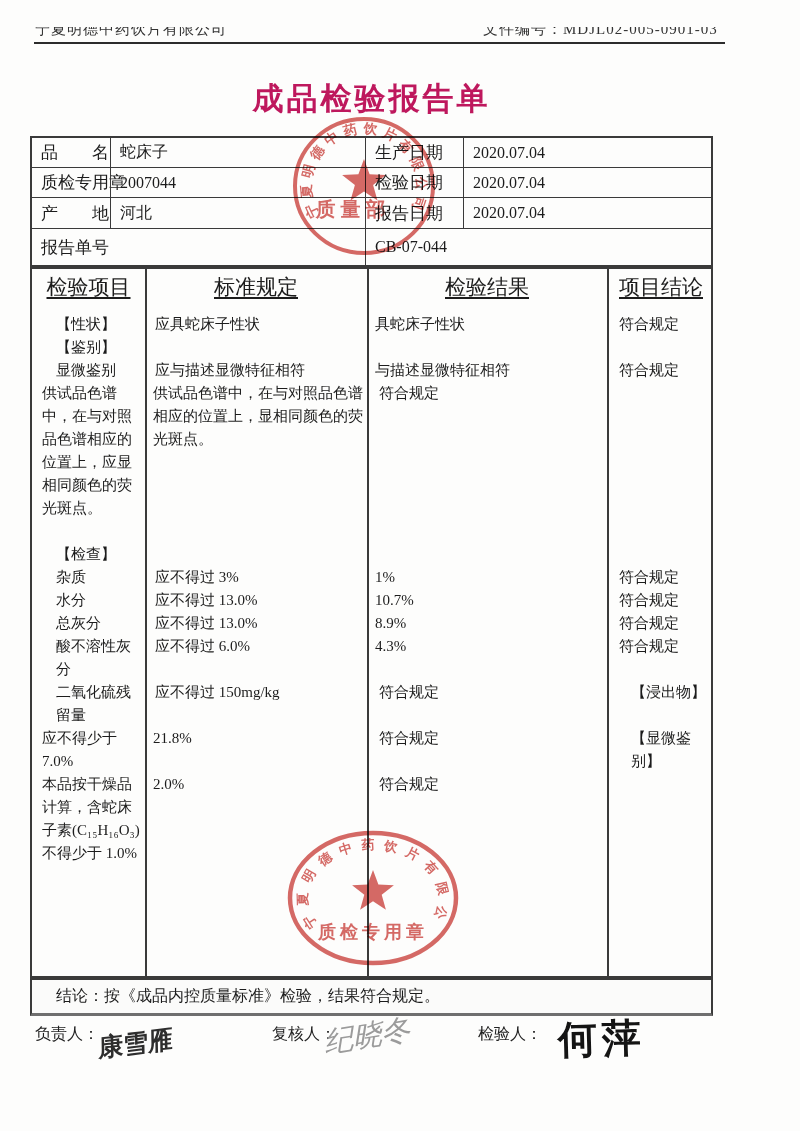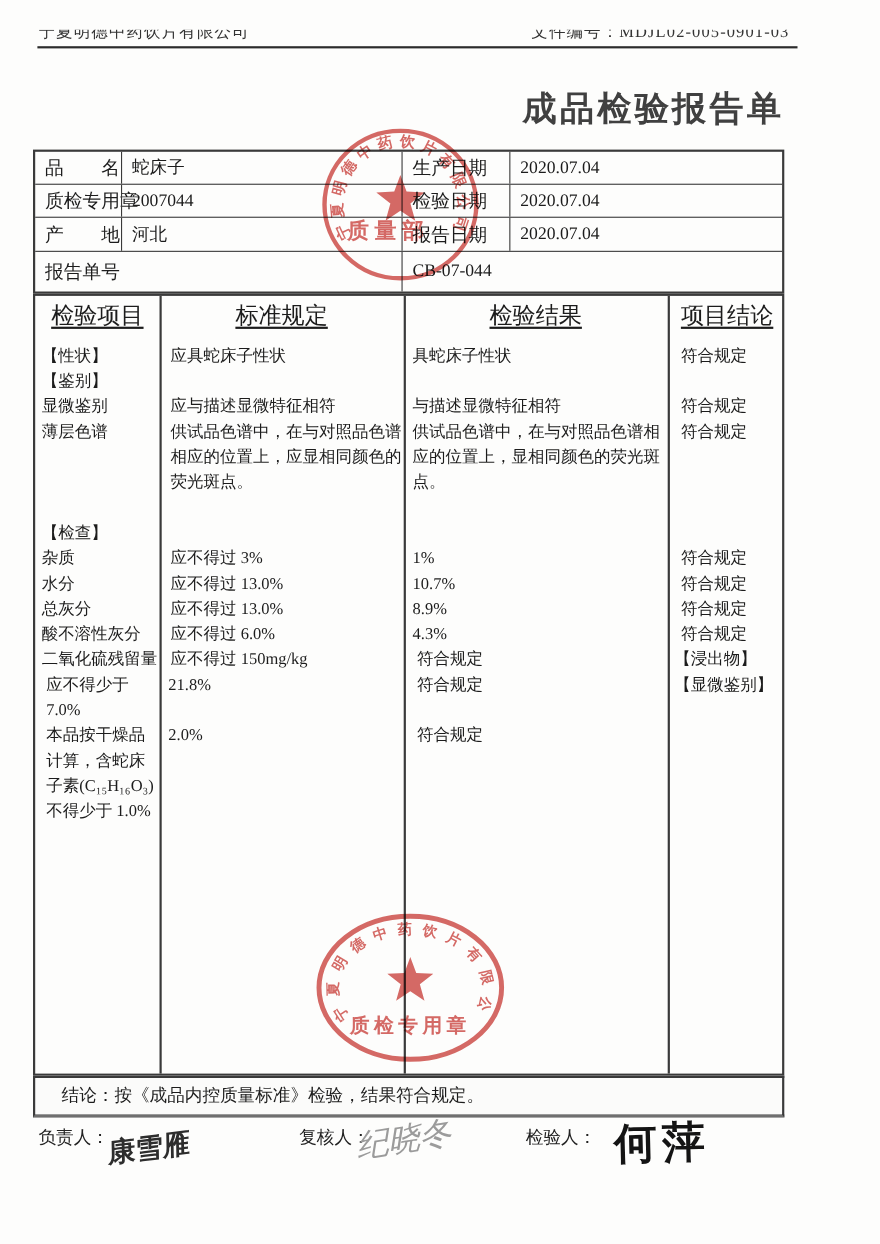--- a/index.html
+++ b/index.html
@@ -14,22 +14,22 @@
   }
   
   .clip{position:absolute;height:14px;overflow:hidden;}
   .clip span{display:block;margin-top:-7px;font-size:15px;letter-spacing:1px;color:#333;white-space:nowrap;}
   .company{left:35px;top:27px;width:230px;}
   .docnum{left:483px;top:27px;width:250px;}
   .toprule{position:absolute;left:34px;top:42px;width:691px;height:2px;background:#2c2c2c;}
   
   .title{
     position:absolute;left:30px;top:78px;width:683px;
-    text-align:right;font-size:31px;font-weight:bold;letter-spacing:3px;
-    color:#404040;
+    text-align:center;font-size:31px;font-weight:bold;letter-spacing:3px;
+    color:#be185d;
   }
   
   .info-table{
     position:absolute;left:30px;top:136px;width:683px;height:131px;
     border:2px solid #3a3a3a;box-sizing:border-box;
     display:flex;flex-direction:column;
   }
   .info-row{display:grid;box-sizing:border-box;text-align:center;}
   .info-row + .info-row{border-top:1.5px solid #3a3a3a;}
   .ir{grid-template-columns:78px 255px 98px 1fr;}
@@ -46,21 +46,21 @@
   .vline{position:absolute;top:0;bottom:0;width:1.5px;background:#3a3a3a;}
   .v1{left:113px;}.v2{left:335px;}.v3{left:575px;}
   .rgrid{
     position:relative;display:grid;
     grid-template-columns:113px 222px 240px 108px;
     font-size:15px;line-height:23px;
   }
   .rgrid > div{min-height:23px;box-sizing:border-box;}
   .hd{height:44px;padding-top:7px;text-align:center;}
   .hd span{text-decoration:underline;text-underline-offset:3px;font-size:21px;}
-  .g1{padding-left:6px;}
+  .g1{padding-left:24px;}
   .g2{padding-left:10px;padding-right:2px;}
   .g3{padding-left:8px;padding-right:4px;}
   .g4{padding-left:12px;}
   .spacer{grid-column:1/-1;height:22px;}
   
   .conclusion{
     position:absolute;left:30px;top:978px;width:683px;height:38px;
     border:2px solid #3a3a3a;border-bottom:3px solid #6f6f6f;
     box-sizing:border-box;display:flex;align-items:center;
     padding-left:24px;font-size:16px;background:#fbfbfa;
@@ -136,21 +136,20 @@
       <div class="g1">【鉴别】</div>
       <div class="g2"></div>
       <div class="g3"></div>
       <div class="g4"></div>
 
       <div class="g1">显微鉴别</div>
       <div class="g2">应与描述显微特征相符</div>
       <div class="g3">与描述显微特征相符</div>
       <div class="g4">符合规定</div>
 
-      <div class="g1">薄层色谱</div>
       <div class="g2">供试品色谱中，在与对照品色谱相应的位置上，应显相同颜色的荧光斑点。</div>
       <div class="g3">供试品色谱中，在与对照品色谱相应的位置上，显相同颜色的荧光斑点。</div>
       <div class="g4">符合规定</div>
 
       <div class="spacer"></div>
 
       <div class="g1">【检查】</div>
       <div class="g2"></div>
       <div class="g3"></div>
       <div class="g4"></div>

